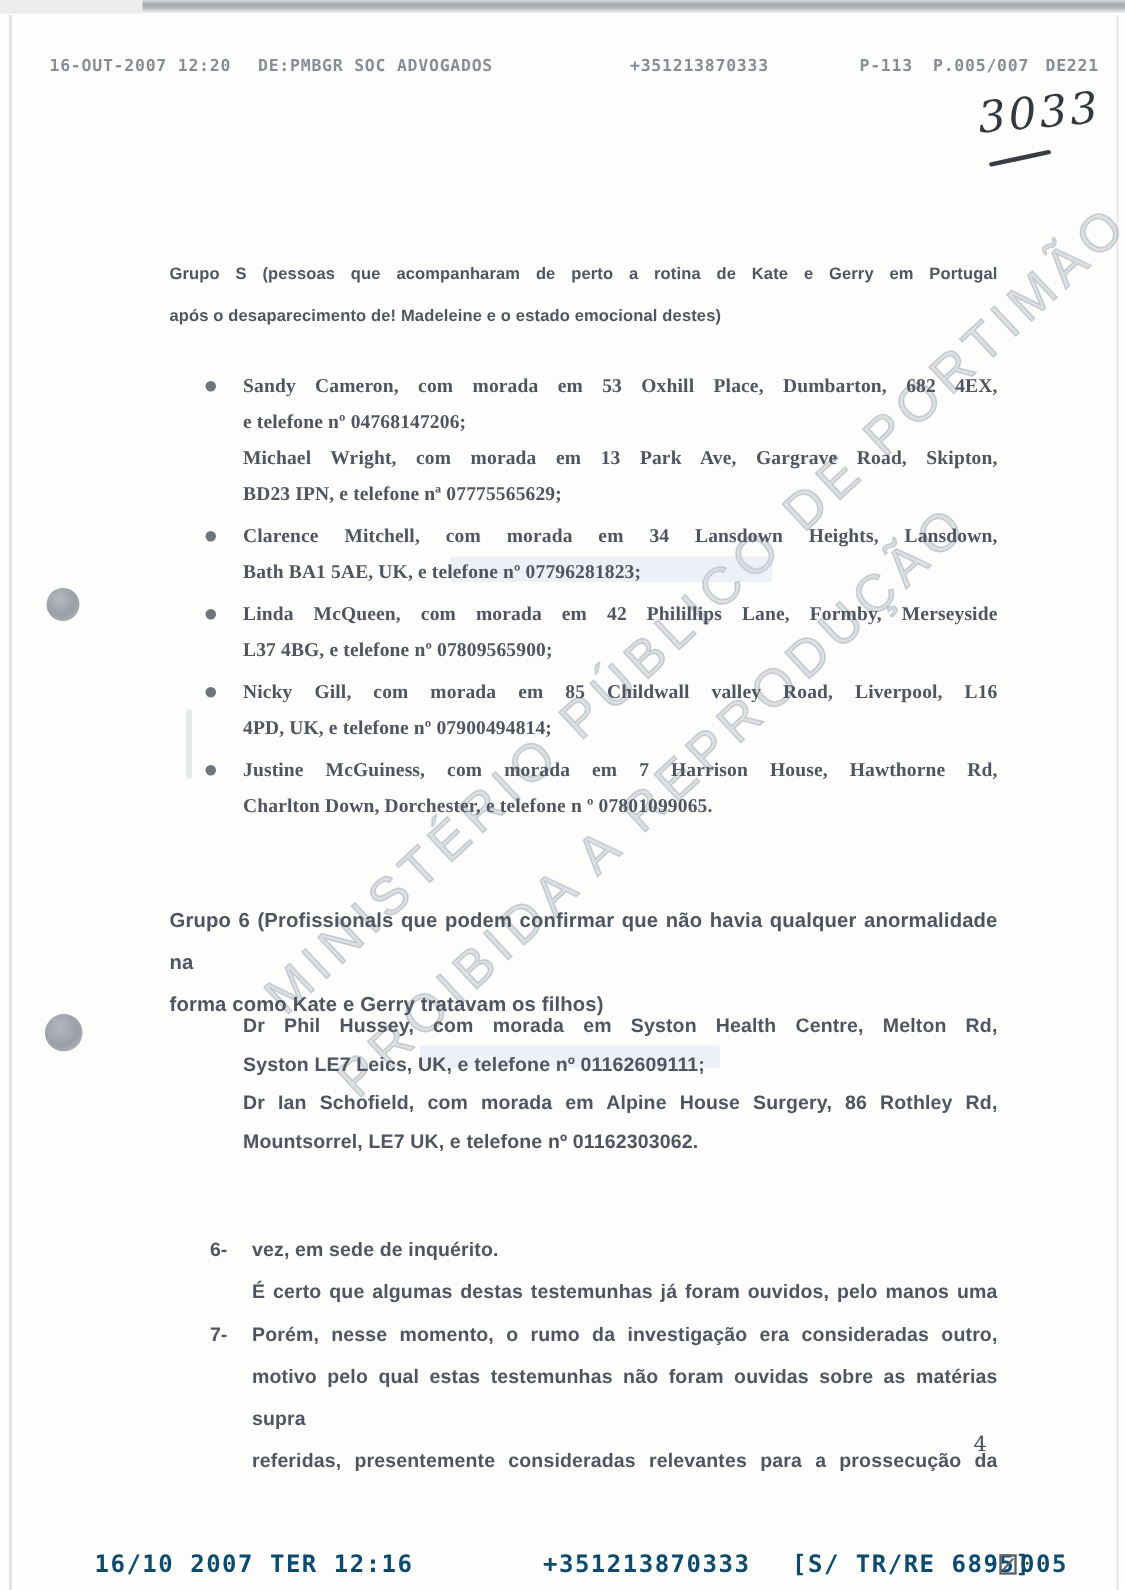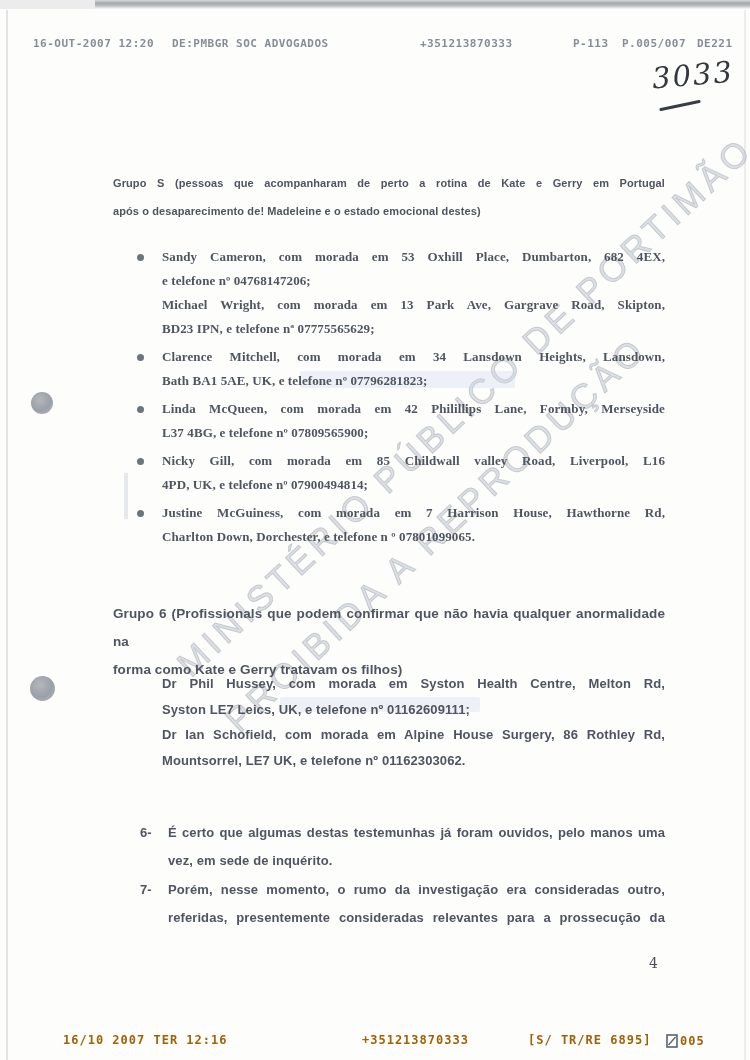--- a/index.html
+++ b/index.html
@@ -24,21 +24,21 @@
 
   
   .fax-text{position:absolute;font-family:"DejaVu Sans Mono",monospace;white-space:nowrap;}
   #fax-header{top:37px;left:0;right:0;height:16px;font-size:11px;font-weight:600;color:#878d97;letter-spacing:0.5px;}
   #fh-datetime{position:absolute;left:33px;}
   #fh-from{position:absolute;left:172px;}
   #fh-phone{position:absolute;left:420px;}
   #fh-pcode{position:absolute;left:573px;}
   #fh-pageof{position:absolute;left:622px;}
   #fh-dept{position:absolute;left:697px;}
-  #fax-footer{top:1033px;left:0;right:0;height:18px;font-size:12px;font-weight:600;color:#a16207;letter-spacing:1px;}
+  #fax-footer{top:1033px;left:0;right:0;height:18px;font-size:16px;font-weight:600;color:#0c4a6e;letter-spacing:1px;}
   #ff-datetime{position:absolute;left:63px;}
   #ff-phone{position:absolute;left:362px;}
   #ff-ref{position:absolute;left:528px;}
   #ff-pagecount{position:absolute;left:666px;display:flex;align-items:center;gap:2px;}
   #page-count-icon{display:inline-block;margin-top:1px;}
 
   
   #handwritten{position:absolute;left:652px;top:58px;font-family:"DejaVu Serif",serif;
     font-style:italic;font-size:29px;color:#33383f;transform:rotate(-5deg);letter-spacing:2px;}
   #handwritten-underline{position:absolute;left:659px;top:104px;width:42px;height:3px;
@@ -141,26 +141,27 @@
   <div id="group-6-list" class="block">
       <div class="tline stretch">Dr Phil Hussey, com morada em Syston Health Centre, Melton Rd,</div>
       <div class="tline">Syston LE7 Leics, UK, e telefone nº 01162609111;</div>
       <div class="tline stretch">Dr Ian Schofield, com morada em Alpine House Surgery, 86 Rothley Rd,</div>
       <div class="tline">Mountsorrel, LE7 UK, e telefone nº 01162303062.</div>
     </div>
 
   <div id="numbered-list" class="block">
       <div class="num-item">
         <span class="num-marker">6-</span>
+        <div class="tline">vez, em sede de inquérito.</div>
         <div class="tline stretch">É certo que algumas destas testemunhas já foram ouvidos, pelo manos uma</div>
-        <div class="tline">vez, em sede de inquérito.</div>
       </div>
       <div class="num-item">
         <span class="num-marker">7-</span>
         <div class="tline stretch">Porém, nesse momento, o rumo da investigação era consideradas outro,</div>
+        <div class="tline stretch">motivo pelo qual estas testemunhas não foram ouvidas sobre as matérias supra</div>
         <div class="tline stretch">referidas, presentemente consideradas relevantes para a prossecução da</div>
       </div>
     </div>
 
   <div id="page-number">4</div>
 
   <div id="fax-footer" class="fax-text">
     <span id="ff-datetime">16/10 2007 TER 12:16</span>
     <span id="ff-phone">+351213870333</span>
     <span id="ff-ref">[S/ TR/RE 6895]</span>

